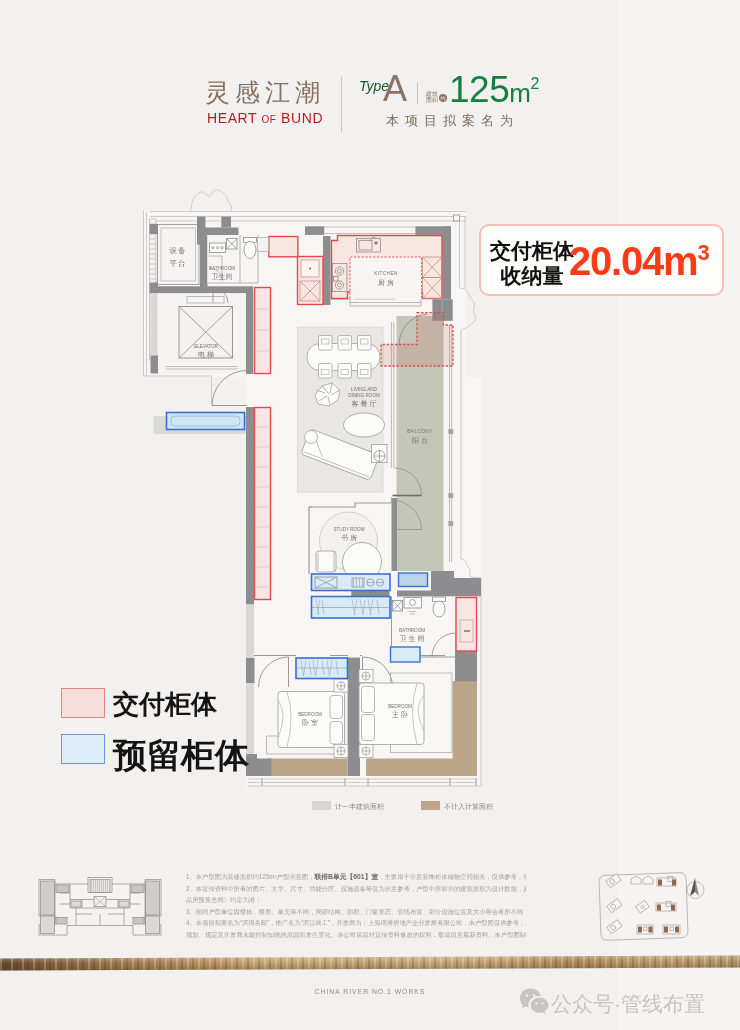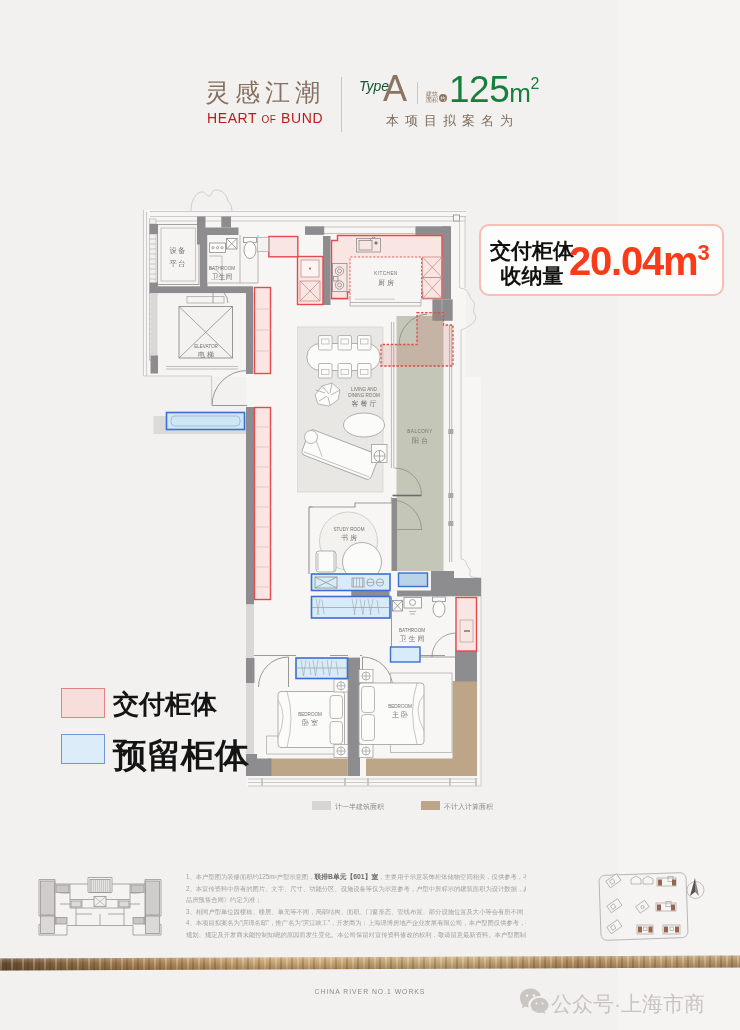--- a/index.html
+++ b/index.html
@@ -723,15 +723,15 @@
 <div>4、本项目拟案名为“滨璟名邸”，推广名为“滨江映工”，开发商为：上海璟博房地产企业发展有限公司，本户型图仅供参考，不作为要约或邀请，相关内容因</div>
 <div>规划、规定及开发商未能控制知晓的原因而发生变化。本公司保留对宣传资料修改的权利，敬请留意最新资料。本户型图制作时间为2025年10月。</div>
 </div>
 
 <div class="abs" style="left:0;top:957px;width:740px;height:12px;transform:rotate(-0.22deg);background:linear-gradient(90deg,#63492f 0%,#7d5e3d 6%,#96744b 14%,#b28a5c 24%,#c4a271 34%,#caa878 44%,#bfa071 50%,#c9ab7d 58%,#c0a072 68%,#b08a5d 78%,#bd9c6f 88%,#b5946a 100%)"></div>
 <div class="abs" style="left:0;top:957px;width:740px;height:12px;transform:rotate(-0.22deg);background:repeating-linear-gradient(90deg,rgba(255,244,220,0.28) 0 2px,rgba(0,0,0,0) 2px 5px,rgba(70,45,20,0.22) 5px 7px,rgba(0,0,0,0) 7px 11px);mix-blend-mode:normal"></div>
 <div class="abs" style="left:0;top:957px;width:740px;height:12px;transform:rotate(-0.22deg);background:linear-gradient(180deg,rgba(255,250,240,0.25),rgba(0,0,0,0) 40%,rgba(60,40,18,0.25))"></div>
 
 <div class="abs serif" style="left:0;top:988px;width:740px;text-align:center;font-size:6.8px;letter-spacing:1px;color:#8d8a87">CHINA RIVER NO.1 WORKS</div>
 
-<div class="abs" style="left:551px;top:990px;font-size:21px;letter-spacing:0px;color:#c8c4c0;white-space:nowrap">公众号·上海市商</div>
+<div class="abs" style="left:551px;top:990px;font-size:21px;letter-spacing:0px;color:#c8c4c0;white-space:nowrap">公众号·管线布置</div>
 
 <div class="abs" style="left:558px;top:1052px;font-size:16px;font-weight:bold;color:#413d3b;white-space:nowrap">搜狐号@搜狐焦点淮南站</div>
 
 </body></html>

